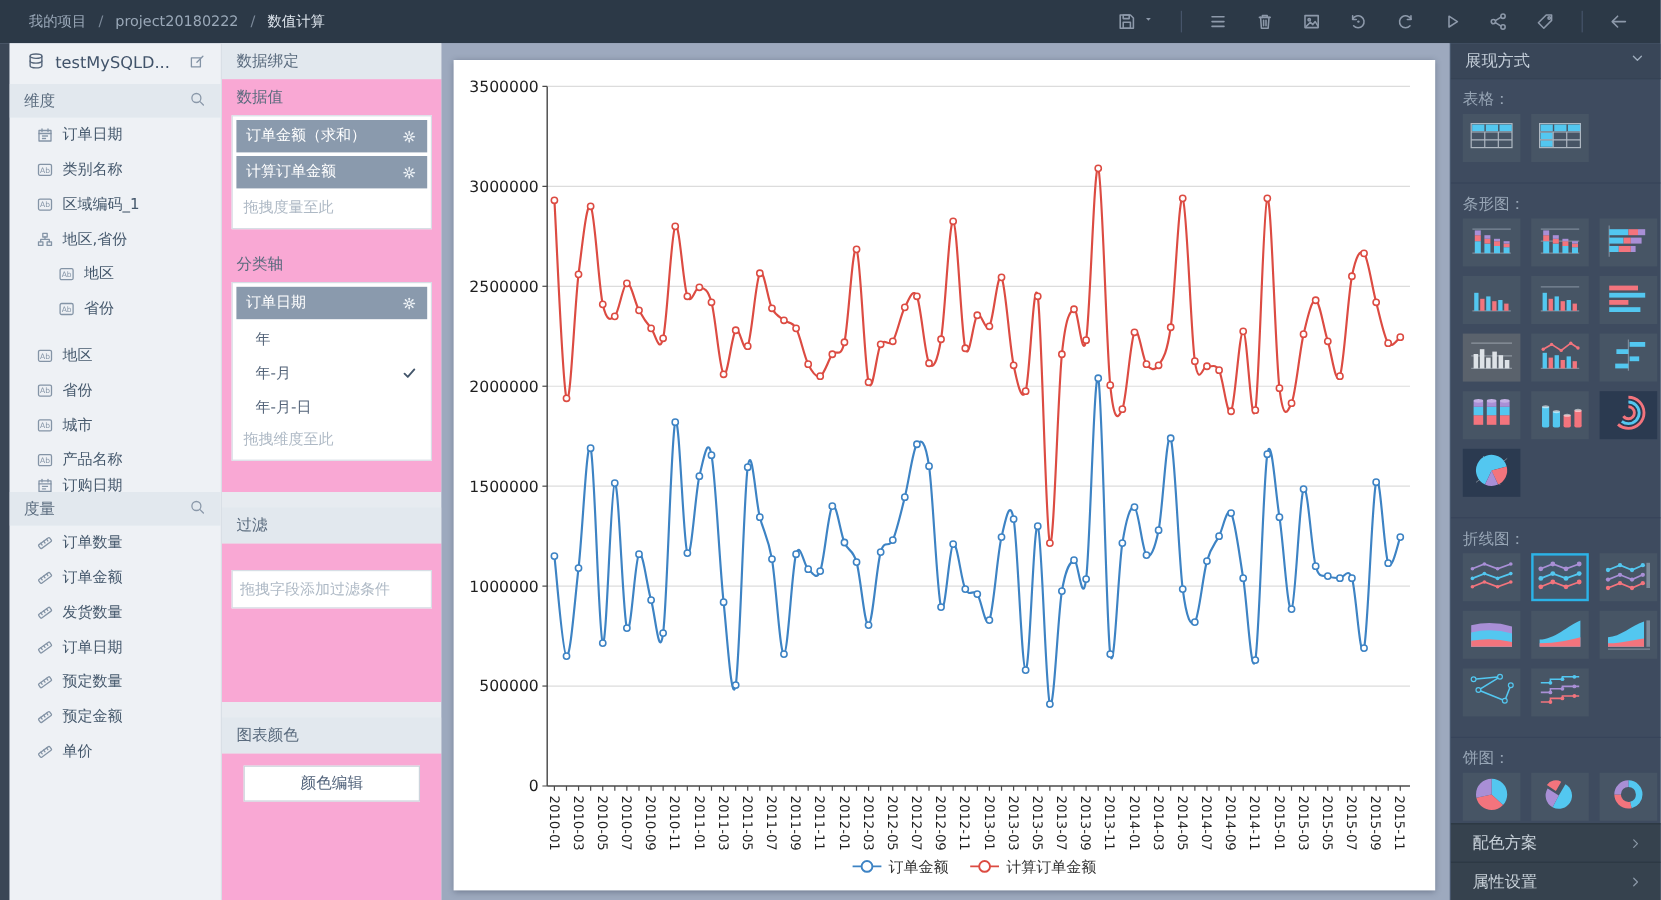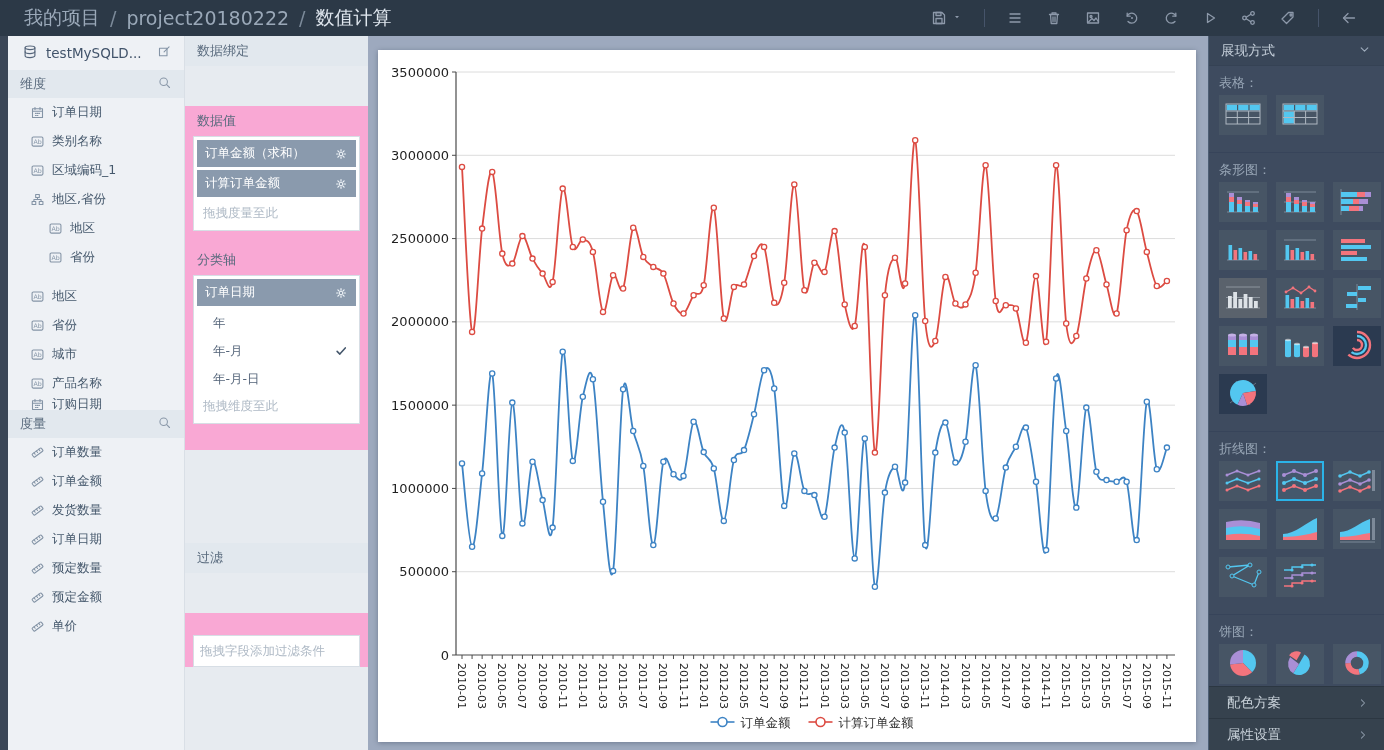--- a/index.html
+++ b/index.html
@@ -1,21 +1,21 @@
 <!DOCTYPE html>
 <html><head>
 <meta charset="utf-8">
 <style>
   * { box-sizing: border-box; margin: 0; padding: 0; }
   html,body { width:1384px; height:750px; overflow:hidden; }
   body { font-family:"DejaVu Sans","Liberation Sans",sans-serif; font-size:13px; background:#9da9be; }
 
   
   .topbar { height:36px; background:#2c3947; display:flex; align-items:center; justify-content:space-between; padding-left:24px; }
-  .breadcrumb { display:flex; align-items:center; gap:10px; color:#9aa8b8; font-size:19px; }
+  .breadcrumb { display:flex; align-items:center; gap:10px; color:#9aa8b8; font-size:12px; }
   .breadcrumb .sep { color:#7c8a9a; }
   .breadcrumb .crumb:last-child { color:#dfe6ee; }
   .toolbar { display:flex; align-items:center; gap:21px; padding-right:26px; }
   .tb-ico { display:flex; align-items:center; cursor:pointer; }
   .tb-div { width:1px; height:18px; background:#46546a; }
   .caret { margin-left:3px; }
 
   .app { display:flex; height:714px; }
 
   
@@ -27,21 +27,21 @@
   .ds-row .lbl { flex:1; margin-left:8px; white-space:nowrap; overflow:hidden; }
   .sec-head { height:28px; background:#e2e8ee; display:flex; align-items:center; padding:0 12px; color:#5a6b7e; }
   .sec-head .lbl { flex:1; }
   .f-item { height:29px; display:flex; align-items:center; padding-left:22px; color:#45586c; font-size:12.5px; cursor:pointer; white-space:nowrap; }
   .f-item .lbl { margin-left:7px; }
   .f-item.ind { padding-left:40px; }
   .f-item.gap { margin-bottom:10px; }
   .f-item.clip { height:12px; overflow:hidden; }
 
   
-  .bindpanel { width:183px; background:#e7ebf0; flex-shrink:0; display:flex; flex-direction:column; overflow:hidden;gap:40px; }
+  .bindpanel { width:183px; background:#e7ebf0; flex-shrink:0; display:flex; flex-direction:column; overflow:hidden; }
   .b-head { height:30px; background:#e2e8ee; display:flex; align-items:center; padding:0 12px; color:#5a6b7e; flex-shrink:0; }
   .b-white { background:#f9a8d4; padding:0 8px; }
   .b-label { height:30px; display:flex; align-items:center; padding:0 4px; color:#5a6b7e; }
   .b-box { background:#fff; border:1px solid #d7dee5; padding:3px; }
   .chip { height:27px; background:#8a9aad; color:#fff; display:flex; align-items:center; padding:0 8px; margin-bottom:3px; font-size:12.5px; cursor:pointer; }
   .chip .lbl { flex:1; white-space:nowrap; overflow:hidden; }
   .opt { height:28px; display:flex; align-items:center; padding:0 8px 0 16px; color:#55657a; font-size:12.5px; cursor:pointer; }
   .opt .lbl { flex:1; }
   .phold { height:27px; display:flex; align-items:center; padding:0 6px; color:#aeb9c5; font-size:12.5px; }
   .b-gap { height:13px; flex-shrink:0; }
@@ -475,21 +475,21 @@
           </div>
           <div class="opt">
             <span class="lbl">年-月-日</span>
           </div>
           <div class="phold">拖拽维度至此</div>
         </div>
       <div style="height:26px"></div>
     </div>
     <div class="b-gap"></div>
     <div class="b-head">过滤</div>
-    <div class="b-white" style="padding-top:22px; height:112px;">
+    <div class="b-white" style="padding-top:22px; height:132px;">
       <div class="b-box phold" style="height:32px">拖拽字段添加过滤条件</div>
     </div>
     <div class="b-gap"></div>
     <div class="b-head">图表颜色</div>
     <div class="b-white grow">
       <div class="b-btn">颜色编辑</div>
     </div>
   </div>
 
   <div class="canvas">

